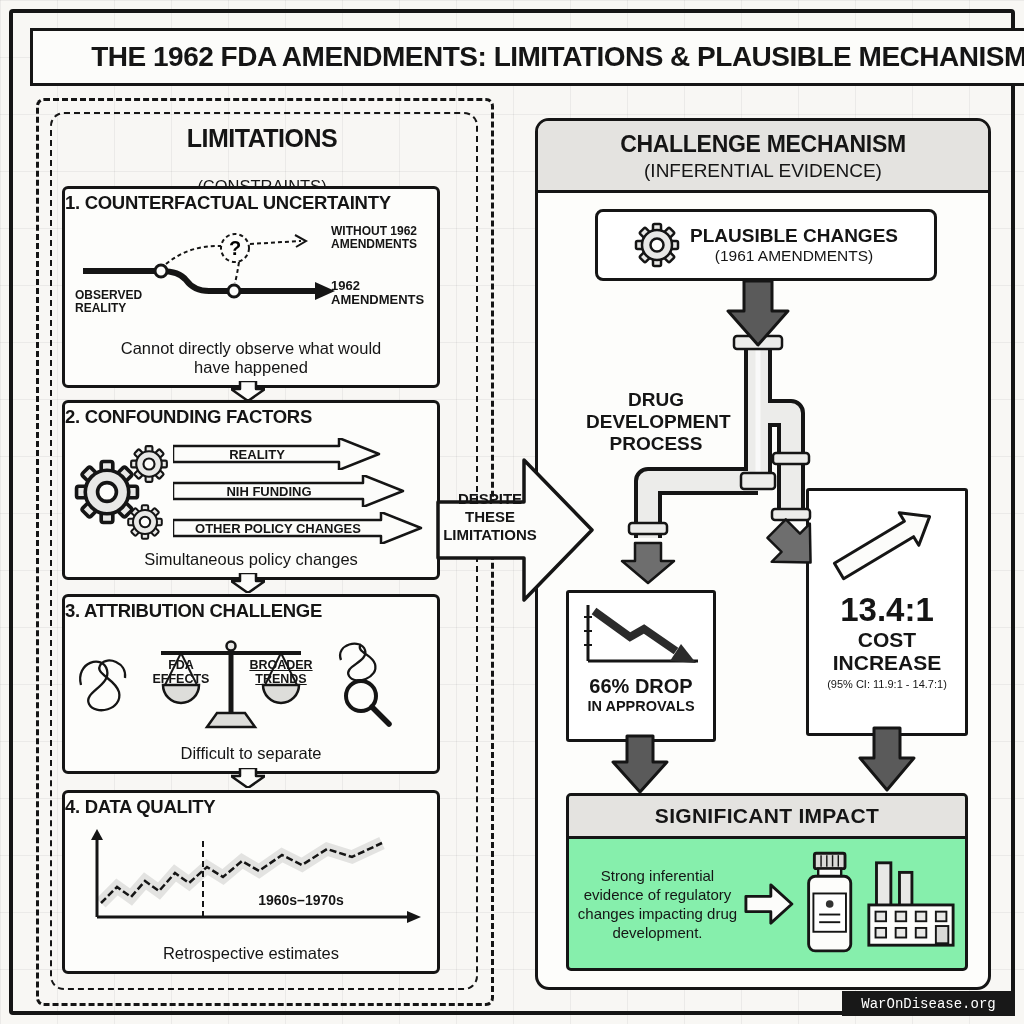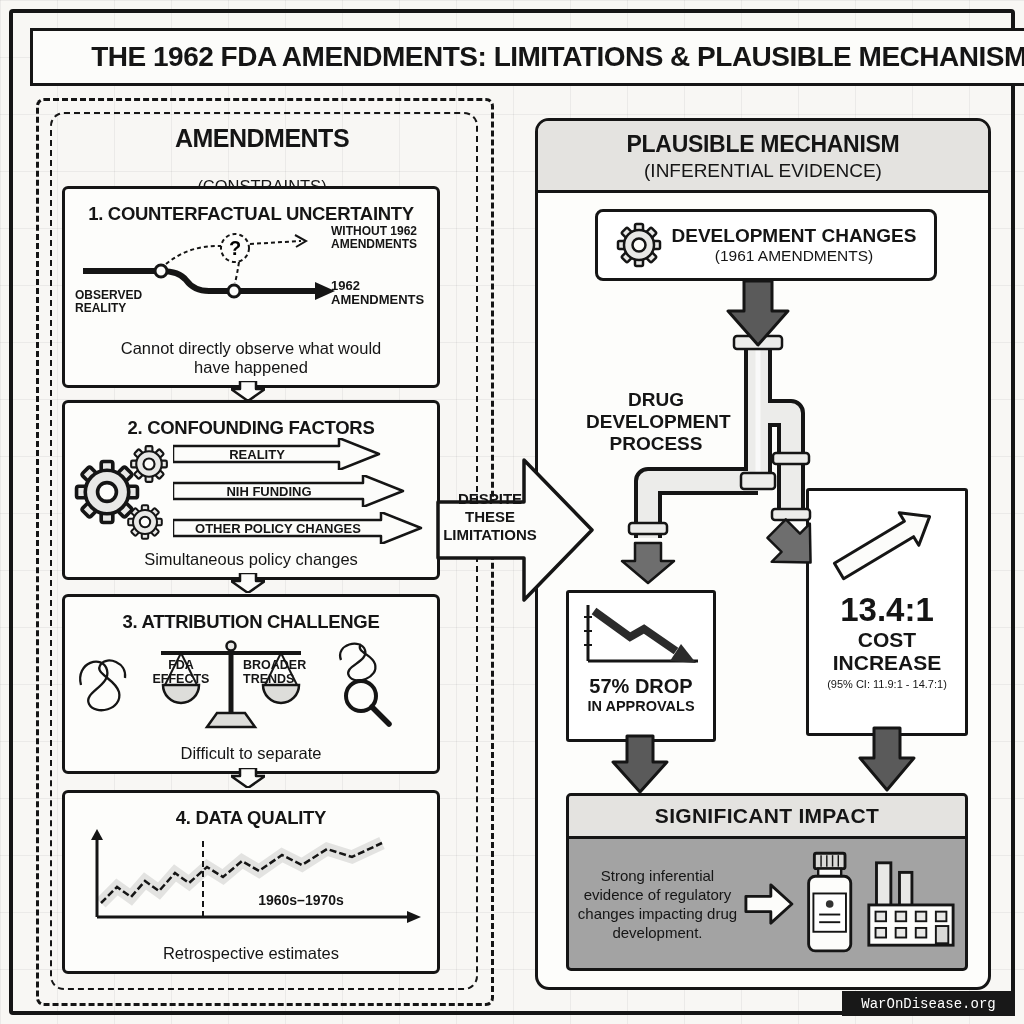--- a/index.html
+++ b/index.html
@@ -17,21 +17,21 @@
   
   .lim-outer{position:absolute;left:36px;top:98px;width:452px;height:902px;
         border:3px dashed #151515;border-radius:8px;}
   .lim-inner{position:absolute;left:50px;top:112px;width:424px;height:874px;
         border:2.5px dashed #151515;border-radius:14px;}
   .lim-title{position:absolute;left:50px;top:124px;width:424px;text-align:center;
         font-size:25px;font-weight:bold;letter-spacing:-0.5px;}
   .lim-subtitle{position:absolute;left:50px;top:156px;width:424px;text-align:center;font-size:16.5px;margin-top:21px;}
   .lim-box{position:absolute;left:62px;width:372px;background:#fdfdfb;
         border:3px solid #151515;border-radius:6px;}
-  .lim-heading{text-align:center;font-weight:bold;font-size:18.5px;margin-top:14px;letter-spacing:-0.3px;}
+  .lim-heading{font-weight:bold;font-size:18.5px;margin-top:3px;letter-spacing:-0.3px;}
   .lim-caption{position:absolute;bottom:8px;left:0;right:0;text-align:center;font-size:16.5px;}
   .lim-caption span{display:inline-block;max-width:300px;}
   .down-arrow{position:absolute;left:231px;}
   .minilabel{position:absolute;font-weight:bold;line-height:1.1;}
 
   .cf-diagram{position:absolute;left:8px;top:36px;width:356px;height:88px;}
   .gearrow-row{position:relative;height:32px;}
   .gearrow-label{position:absolute;left:8px;right:48px;top:0;bottom:0;display:flex;
         align-items:center;justify-content:center;font-size:13px;font-weight:bold;}
   .scale-wrap{position:relative;width:188px;height:100px;}
@@ -59,21 +59,21 @@
         font-size:19px;font-weight:bold;line-height:1.15;z-index:6;}
   .result-box{position:absolute;background:#fff;border:3px solid #151515;border-radius:3px;
         text-align:center;z-index:2;box-sizing:border-box;margin-top:12px;}
   .approvals-box{left:28px;top:457px;width:150px;height:152px;padding-top:6px;}
   .cost-box{left:268px;top:355px;width:162px;height:248px;padding-top:8px;}
   .approvals-line1{font-size:20px;font-weight:bold;margin-top:2px;}
   .approvals-line2{font-size:14.5px;font-weight:bold;}
   .cost-ratio{font-size:33px;font-weight:bold;line-height:1.05;}
   .cost-line{font-size:21px;font-weight:bold;line-height:1.1;}
   .cost-ci{font-size:11px;margin-top:4px;}
-  .impact-box{position:absolute;left:28px;top:672px;width:402px;height:178px;background:#a3a3a3;
+  .impact-box{position:absolute;left:28px;top:672px;width:402px;height:178px;background:#86efac;
         border:3.5px solid #151515;border-radius:5px;z-index:2;box-sizing:border-box;}
   .impact-header{height:40px;background:#e4e3e0;border-bottom:3px solid #151515;
         display:flex;align-items:center;justify-content:center;font-size:21px;font-weight:bold;letter-spacing:0.3px;border-radius:2px 2px 0 0;}
   .impact-body{display:flex;align-items:center;gap:6px;padding:10px 8px;}
   .impact-text{width:168px;font-size:15px;line-height:1.28;text-align:center;}
 
   .watermark{position:absolute;left:842px;top:991px;width:173px;height:25px;background:#181818;
         color:#fff;display:flex;align-items:center;justify-content:center;
         font-family:"Liberation Mono","DejaVu Sans Mono",monospace;font-size:14px;z-index:9;}
 </style>
@@ -105,21 +105,21 @@
   </svg>
 
   <div class="outer-frame"></div>
 
   <div class="title-box">
     <h1>THE 1962 FDA AMENDMENTS: LIMITATIONS &amp; PLAUSIBLE MECHANISM</h1>
   </div>
 
   <div class="lim-outer"></div>
   <div class="lim-inner"></div>
-  <div class="lim-title">AMENDMENTS</div>
+  <div class="lim-title">LIMITATIONS</div>
   <div class="lim-subtitle">(CONSTRAINTS)</div>
 
   <div class="lim-box" style="top:186px;height:196px;">
     <div class="lim-heading">1. COUNTERFACTUAL UNCERTAINTY</div>
     <div class="cf-diagram">
       <svg width="356" height="88" viewBox="0 0 356 88">
         <path d="M10,46 L88,46 Q106,46 113,55 Q121,66 136,66 L244,66" fill="none" stroke="#151515" stroke-width="6"></path>
         <polygon points="242,57 262,66 242,75" fill="#151515"></polygon>
         <path d="M93,39 Q116,20 148,21" fill="none" stroke="#151515" stroke-width="2" stroke-dasharray="4 3"></path>
         <path d="M177,19 L228,16" fill="none" stroke="#151515" stroke-width="2" stroke-dasharray="4 3"></path>
@@ -194,21 +194,21 @@
           <line x1="24" y1="18" x2="164" y2="18" stroke="#151515" stroke-width="4"></line>
           <line x1="44" y1="18" x2="28" y2="50" stroke="#151515" stroke-width="2"></line>
           <line x1="44" y1="18" x2="60" y2="50" stroke="#151515" stroke-width="2"></line>
           <path d="M26,50 A18,18 0 0 0 62,50 Z" fill="#ddddda" stroke="#151515" stroke-width="2.5"></path>
           <line x1="144" y1="18" x2="128" y2="50" stroke="#151515" stroke-width="2"></line>
           <line x1="144" y1="18" x2="160" y2="50" stroke="#151515" stroke-width="2"></line>
           <path d="M126,50 A18,18 0 0 0 162,50 Z" fill="#ddddda" stroke="#151515" stroke-width="2.5"></path>
           <polygon points="80,78 108,78 118,92 70,92" fill="#ddddda" stroke="#151515" stroke-width="2.5"></polygon>
         </svg>
         <div class="minilabel" style="left:8px;top:24px;width:72px;font-size:12.5px;text-align:center;">FDA EFFECTS</div>
-        <div class="minilabel" style="right:6px;top:24px;width:76px;font-size:12.5px;">BROADER TRENDS</div>
+        <div class="minilabel" style="right:6px;top:24px;width:76px;font-size:12.5px;text-align:center;text-decoration:underline;">BROADER TRENDS</div>
       </div>
       <svg width="76" height="94" viewBox="0 0 76 94">
         <path d="M14,22 C8,6 34,0 38,12 C42,24 16,28 22,38 C28,48 52,40 48,26 C45,16 28,14 34,6" fill="none" stroke="#151515" stroke-width="2.3"></path>
         <circle cx="34" cy="58" r="15" fill="none" stroke="#151515" stroke-width="4"></circle>
         <line x1="45" y1="69" x2="62" y2="86" stroke="#151515" stroke-width="5.5" stroke-linecap="round"></line>
       </svg>
     </div>
     <div class="lim-caption">
       <span>Difficult to separate</span>
     </div>
@@ -235,30 +235,30 @@
     </div>
   </div>
 
   <svg class="bridge-svg" width="160" height="160" viewBox="0 0 160 160">
     <polygon points="2,52 88,52 88,10 156,80 88,150 88,108 2,108" fill="#fcfcfa" stroke="#151515" stroke-width="3.5" stroke-linejoin="round"></polygon>
   </svg>
   <div class="bridge-label">DESPITE THESE LIMITATIONS</div>
 
   <div class="mech-panel">
     <div class="mech-header">
-      <div class="mech-title">PLAUSIBLE MECHANISM</div>
+      <div class="mech-title">CHALLENGE MECHANISM</div>
       <div class="mech-subtitle">(INFERENTIAL EVIDENCE)</div>
     </div>
 
     <div class="reg-box">
       <svg width="46" height="46" viewBox="0 0 46 46">
         <use href="#gear-sym" transform="translate(23,23)"></use>
       </svg>
       <div class="reg-text">
-        <div class="reg-line1">DEVELOPMENT CHANGES</div>
+        <div class="reg-line1">PLAUSIBLE CHANGES</div>
         <div class="reg-line2">(1961 AMENDMENTS)</div>
       </div>
     </div>
 
     <svg class="pipes-svg" width="440" height="265" viewBox="0 0 440 265">
       <g fill="none" stroke-linejoin="round" stroke-linecap="butt">
         <path d="M215,14 L215,148" stroke="#151515" stroke-width="28"></path>
         <path d="M215,80 L248,80 L248,186" stroke="#151515" stroke-width="28"></path>
         <path d="M215,148 L105,148 L105,205" stroke="#151515" stroke-width="28"></path>
         <path d="M215,14 L215,148" stroke="#ececea" stroke-width="20"></path>
@@ -292,21 +292,21 @@
     <div class="result-box approvals-box">
       <svg width="126" height="70" viewBox="0 0 126 70">
         <line x1="10" y1="6" x2="10" y2="62" stroke="#151515" stroke-width="3"></line>
         <line x1="10" y1="62" x2="120" y2="62" stroke="#151515" stroke-width="3"></line>
         <line x1="6" y1="18" x2="14" y2="18" stroke="#151515" stroke-width="2"></line>
         <line x1="6" y1="32" x2="14" y2="32" stroke="#151515" stroke-width="2"></line>
         <line x1="6" y1="46" x2="14" y2="46" stroke="#151515" stroke-width="2"></line>
         <polyline points="16,12 52,38 66,30 98,52" fill="none" stroke="#2b2b2b" stroke-width="8"></polyline>
         <polygon points="118,64 92,62 103,45" fill="#2b2b2b"></polygon>
       </svg>
-      <div class="approvals-line1">57% DROP</div>
+      <div class="approvals-line1">66% DROP</div>
       <div class="approvals-line2">IN APPROVALS</div>
     </div>
 
     <div class="result-box cost-box">
       <svg width="112" height="90" viewBox="0 0 112 90">
         <polygon points="12.6,79.7 82.6,37.7 87.8,46.3 98.6,17.6 68.2,13.7 73.4,22.3 3.4,64.3" fill="#fcfcfa" stroke="#151515" stroke-width="3" stroke-linejoin="round"></polygon>
       </svg>
       <div class="cost-ratio">13.4:1</div>
       <div class="cost-line">COST</div>
       <div class="cost-line">INCREASE</div>

